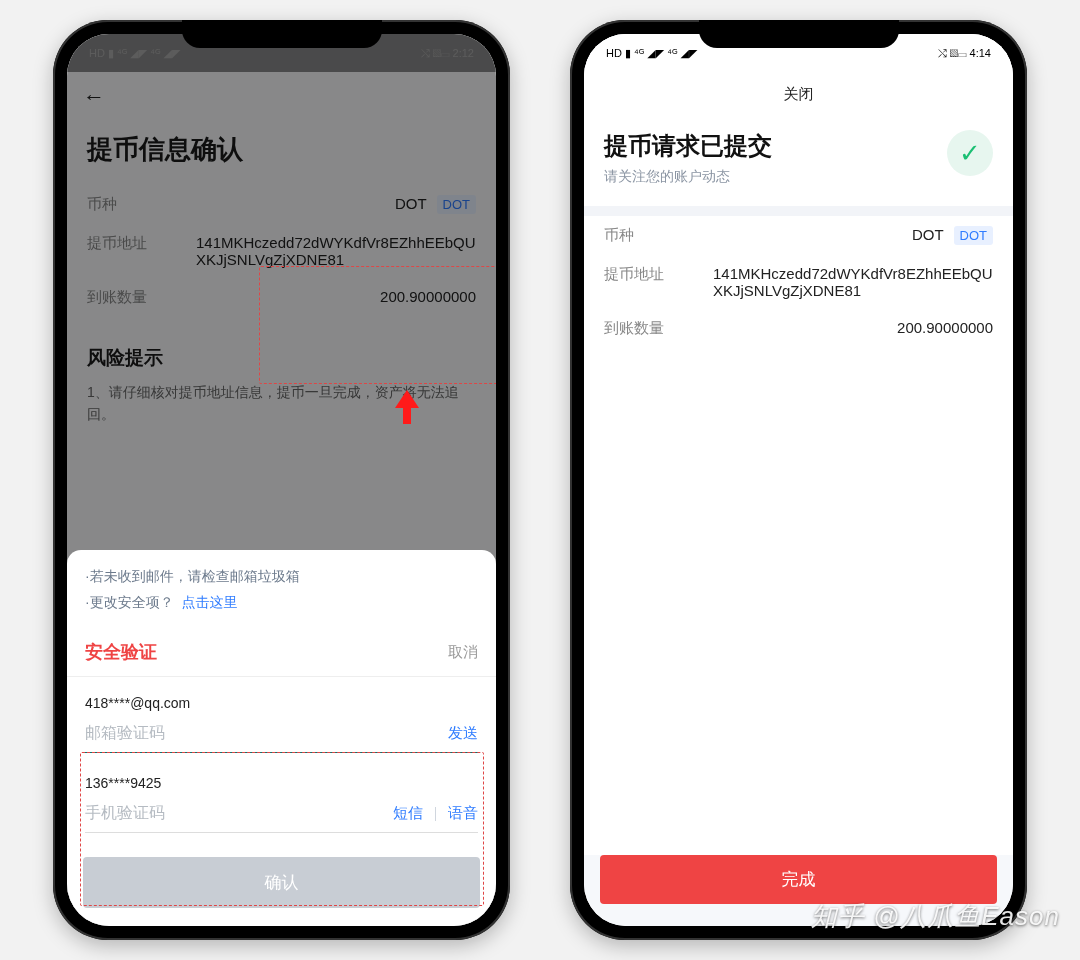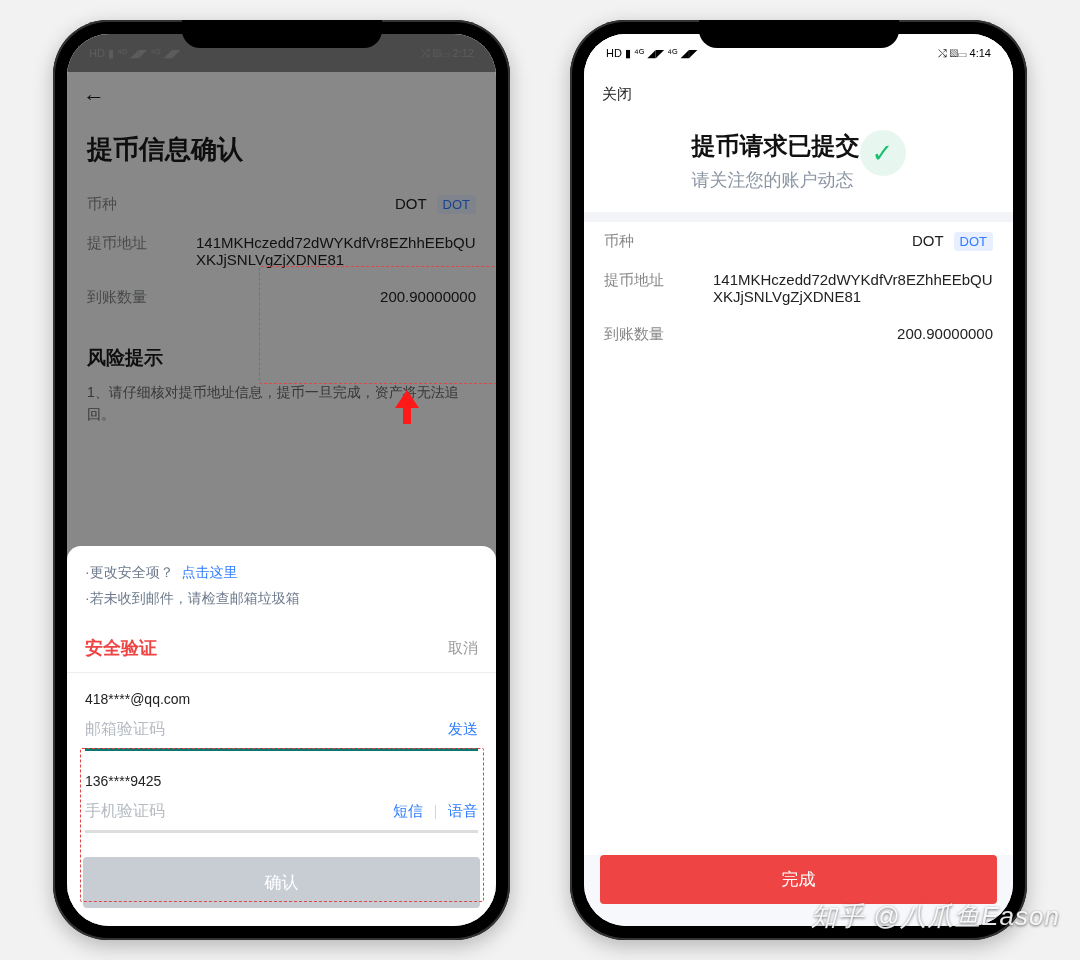--- a/index.html
+++ b/index.html
@@ -155,21 +155,21 @@
     margin-top: 8px;
   }
   .sheet-title { font-size: 18px; font-weight: 700; color: #ef4444; }
   .sheet-cancel { font-size: 15px; color: #999; }
   .sec-group { padding: 10px 18px 0;}
   .sec-label { font-size: 14px; color: #222; padding: 8px 0 6px;}
   .sec-input {
     display: flex;
     justify-content: space-between;
     align-items: center;
-    border-bottom: 3px solid #0f766e;
+    border-bottom: 1px solid #0f766e;
     padding: 6px 0 8px;
     margin-bottom: 4px;
   }
   .sec-input.gray { border-bottom-color: #ddd; }
   .placeholder { color: #b5bbc2; font-size: 16px; }
   .action-link { color: #2f7cff; font-size: 15px; }
   .action-group { display: flex; align-items: center; gap: 12px; }
   .action-group .sep { width: 1px; height: 14px; background: #d0d6de; }
   .dashed-box-2 {
     position: absolute;
@@ -196,35 +196,35 @@
     position: relative;
     height: 100%;
     background: #f6f8fb;
     display: flex;
     flex-direction: column;
   }
   .close-row {
     height: 44px;
     display: flex;
     align-items: center;
-    justify-content: flex-start;
+    justify-content: center;
     padding: 0 18px;
     background: #fff;
   }
   .close-txt { font-size: 15px; color: #222; }
   .sub-header {
     background: #fff;
     padding: 14px 20px 20px;
     display: flex;
-    justify-content: center;
+    justify-content: space-between;
     align-items: flex-start;
     border-bottom: 10px solid #f2f4f8;
   }
   .sub-header .titles .t { font-size: 24px; font-weight: 700; color: #111; }
-  .sub-header .titles .s { font-size: 18px; color: #8b95a3; margin-top: 6px;}
+  .sub-header .titles .s { font-size: 14px; color: #8b95a3; margin-top: 6px;}
   .check-circle {
     width: 46px; height: 46px; border-radius: 50%;
     background: #e7f6ef;
     display: flex; align-items: center; justify-content: center;
     color: #1bbf73; font-size: 26px;
   }
   .details { background: #fff; }
   .done-btn {
     margin: 0 16px 22px;
     background: #ef4444;
@@ -288,25 +288,25 @@
       </div>
 
       <div class="risk-title">风险提示</div>
       <div class="risk-text">1、请仔细核对提币地址信息，提币一旦完成，资产将无法追回。</div>
 
       <div class="dim-overlay"></div>
       <div class="dashed-box-1"></div>
       <div class="arrow-up arrow1"></div>
 
       <div class="sheet">
+        <div class="hint">·若未收到邮件，请检查邮箱垃圾箱</div>
         <div class="hint">
           <span>·更改安全项？</span>
           <span class="hint-link">点击这里</span>
         </div>
-        <div class="hint">·若未收到邮件，请检查邮箱垃圾箱</div>
         <div class="sheet-head">
           <span class="sheet-title">安全验证</span>
           <span class="sheet-cancel">取消</span>
         </div>
 
         <div class="sec-group">
           <div class="sec-label">418****@qq.com</div>
           <div class="sec-input">
             <span class="placeholder">邮箱验证码</span>
             <span class="action-link">发送</span>

